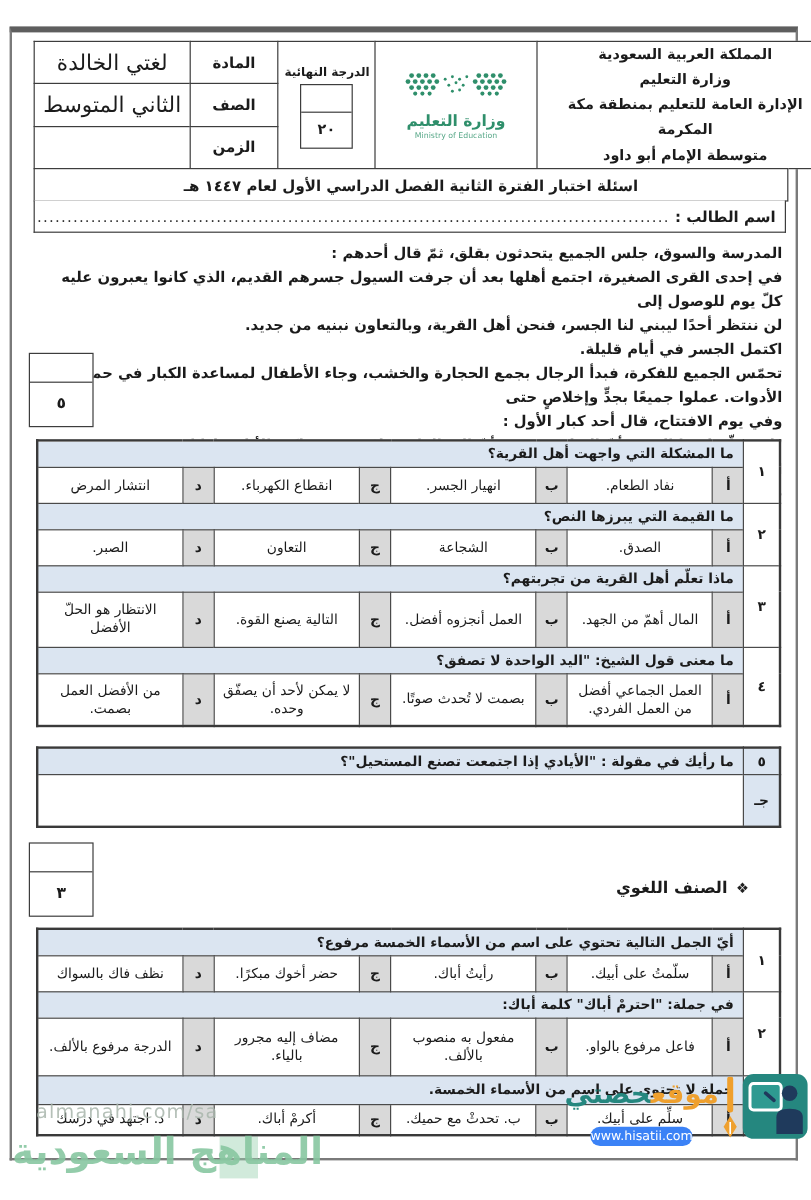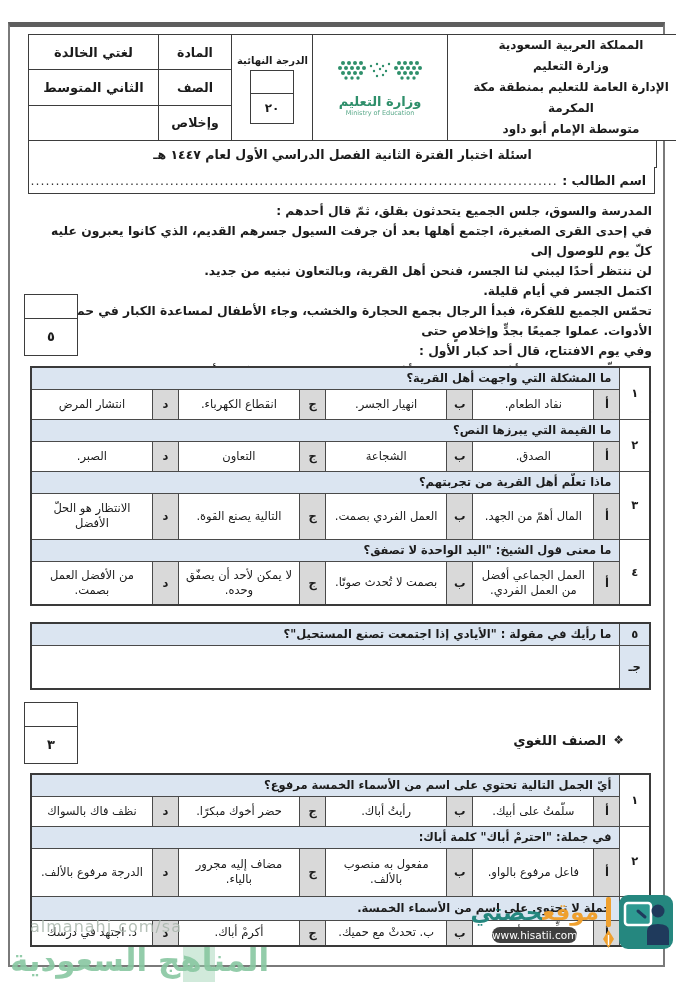--- a/index.html
+++ b/index.html
@@ -22,21 +22,21 @@
   .ministry-cell{width:238px;text-align:center;font-weight:bold;font-size:12px;line-height:21px;}
   .logo-cell{width:126px;text-align:center;}
   .logo-ar{color:#2f8f6b;font-weight:bold;font-size:13px;line-height:14px;margin-top:1px;}
   .logo-en{color:#5aa98a;font-size:6.5px;line-height:9px;}
   .grade-cell{width:72px;text-align:right;vertical-align:top;}
   .grade-label{font-size:10px;font-weight:bold;padding-top:3px;}
   .grade-box{width:42px;height:52px;border:1px solid #3d3d3d;margin:4px auto 0 auto;}
   .grade-box-top{height:22px;border-bottom:1px solid #3d3d3d;}
   .grade-box-bottom{height:29px;font-size:12px;font-weight:bold;display:flex;align-items:center;justify-content:center;}
   .field-label-cell{width:64px;text-align:center;font-weight:bold;font-size:12.5px;height:30px;}
-  .field-value-cell{width:121px;text-align:center;font-weight:bold;font-size:13px;}
+  .field-value-cell{width:121px;text-align:center;font-weight:normal;font-size:18px;}
   
   .title-box{
     position:absolute;left:28px;top:140px;width:627px;height:26px;
     border:1.5px solid #3d3d3d;display:flex;align-items:center;justify-content:center;
     font-weight:bold;font-size:12.5px;background:#fff;z-index:2;
   }
   .name-box{
     position:absolute;left:28px;top:167px;width:627px;height:27px;
     border:1.5px solid #3d3d3d;border-top:none;display:flex;align-items:center;
     font-weight:bold;font-size:12.5px;padding:0 8px;box-sizing:border-box;background:#fff;z-index:2;
@@ -90,22 +90,22 @@
   
   .site-logo{
     position:absolute;top:893px;right:2px;z-index:6;
     display:flex;align-items:flex-start;gap:3px;
   }
   .site-text-col{display:flex;flex-direction:column;align-items:center;margin-top:6px;}
   .site-name{font-size:23px;font-weight:bold;line-height:26px;letter-spacing:-1px;}
   .site-name .orange{color:#efa02e;}
   .site-name .teal{color:#25877f;}
   .site-pill{
-    background:#404040;color:#fff;border-radius:10px;font-size:10.5px;
-    padding:2px 0;direction:ltr;margin-top:2px;white-space:nowrap;
+    background:#3b82f6;color:#fff;border-radius:10px;font-size:10.5px;
+    padding:2px 0;direction:ltr;margin-top:14px;white-space:nowrap;
   }
   .pen-wrap{margin-top:4px;}
 </style>
 </head>
 <body>
 
 <div class="page-frame"></div>
 
 <table class="header-table">
   <tbody>
@@ -175,21 +175,21 @@
       </div>
     </td>
     <td class="field-label-cell">المادة</td>
     <td class="field-value-cell">لغتي الخالدة</td>
   </tr>
   <tr class="rh30">
     <td class="field-label-cell">الصف</td>
     <td class="field-value-cell">الثاني المتوسط</td>
   </tr>
   <tr class="rh30">
-    <td class="field-label-cell">وإخلاص</td>
+    <td class="field-label-cell">الزمن</td>
     <td class="field-value-cell"></td>
   </tr>
 </tbody>
   </table>
 
 <div class="title-box">اسئلة اختبار الفترة الثانية  الفصل الدراسي الأول لعام ١٤٤٧ هـ</div>
 <div class="name-box">
   <span>اسم الطالب :</span>&nbsp;
   <span class="name-dots">...............................................................................................................................</span>
 </div>
@@ -252,21 +252,21 @@
     <td class="opt-cell">الصبر.</td>
   </tr>
   <tr class="rh22">
     <td class="num-cell" rowspan="2">٣</td>
     <td class="qhead-cell" colspan="8">ماذا تعلّم أهل القرية من تجربتهم؟</td>
   </tr>
   <tr class="rh46">
     <td class="letter-cell">أ</td>
     <td class="opt-cell">المال أهمّ من الجهد.</td>
     <td class="letter-cell">ب</td>
-    <td class="opt-cell">العمل الفردي بصمت.</td>
+    <td class="opt-cell">العمل أنجزوه أفضل.</td>
     <td class="letter-cell">ج</td>
     <td class="opt-cell">التالية يصنع القوة.</td>
     <td class="letter-cell">د</td>
     <td class="opt-cell">الانتظار هو الحلّ الأفضل</td>
   </tr>
   <tr class="rh22">
     <td class="num-cell" rowspan="2">٤</td>
     <td class="qhead-cell" colspan="8">ما معنى قول الشيخ: "اليد الواحدة لا تصفق؟</td>
   </tr>
   <tr class="rh44">

